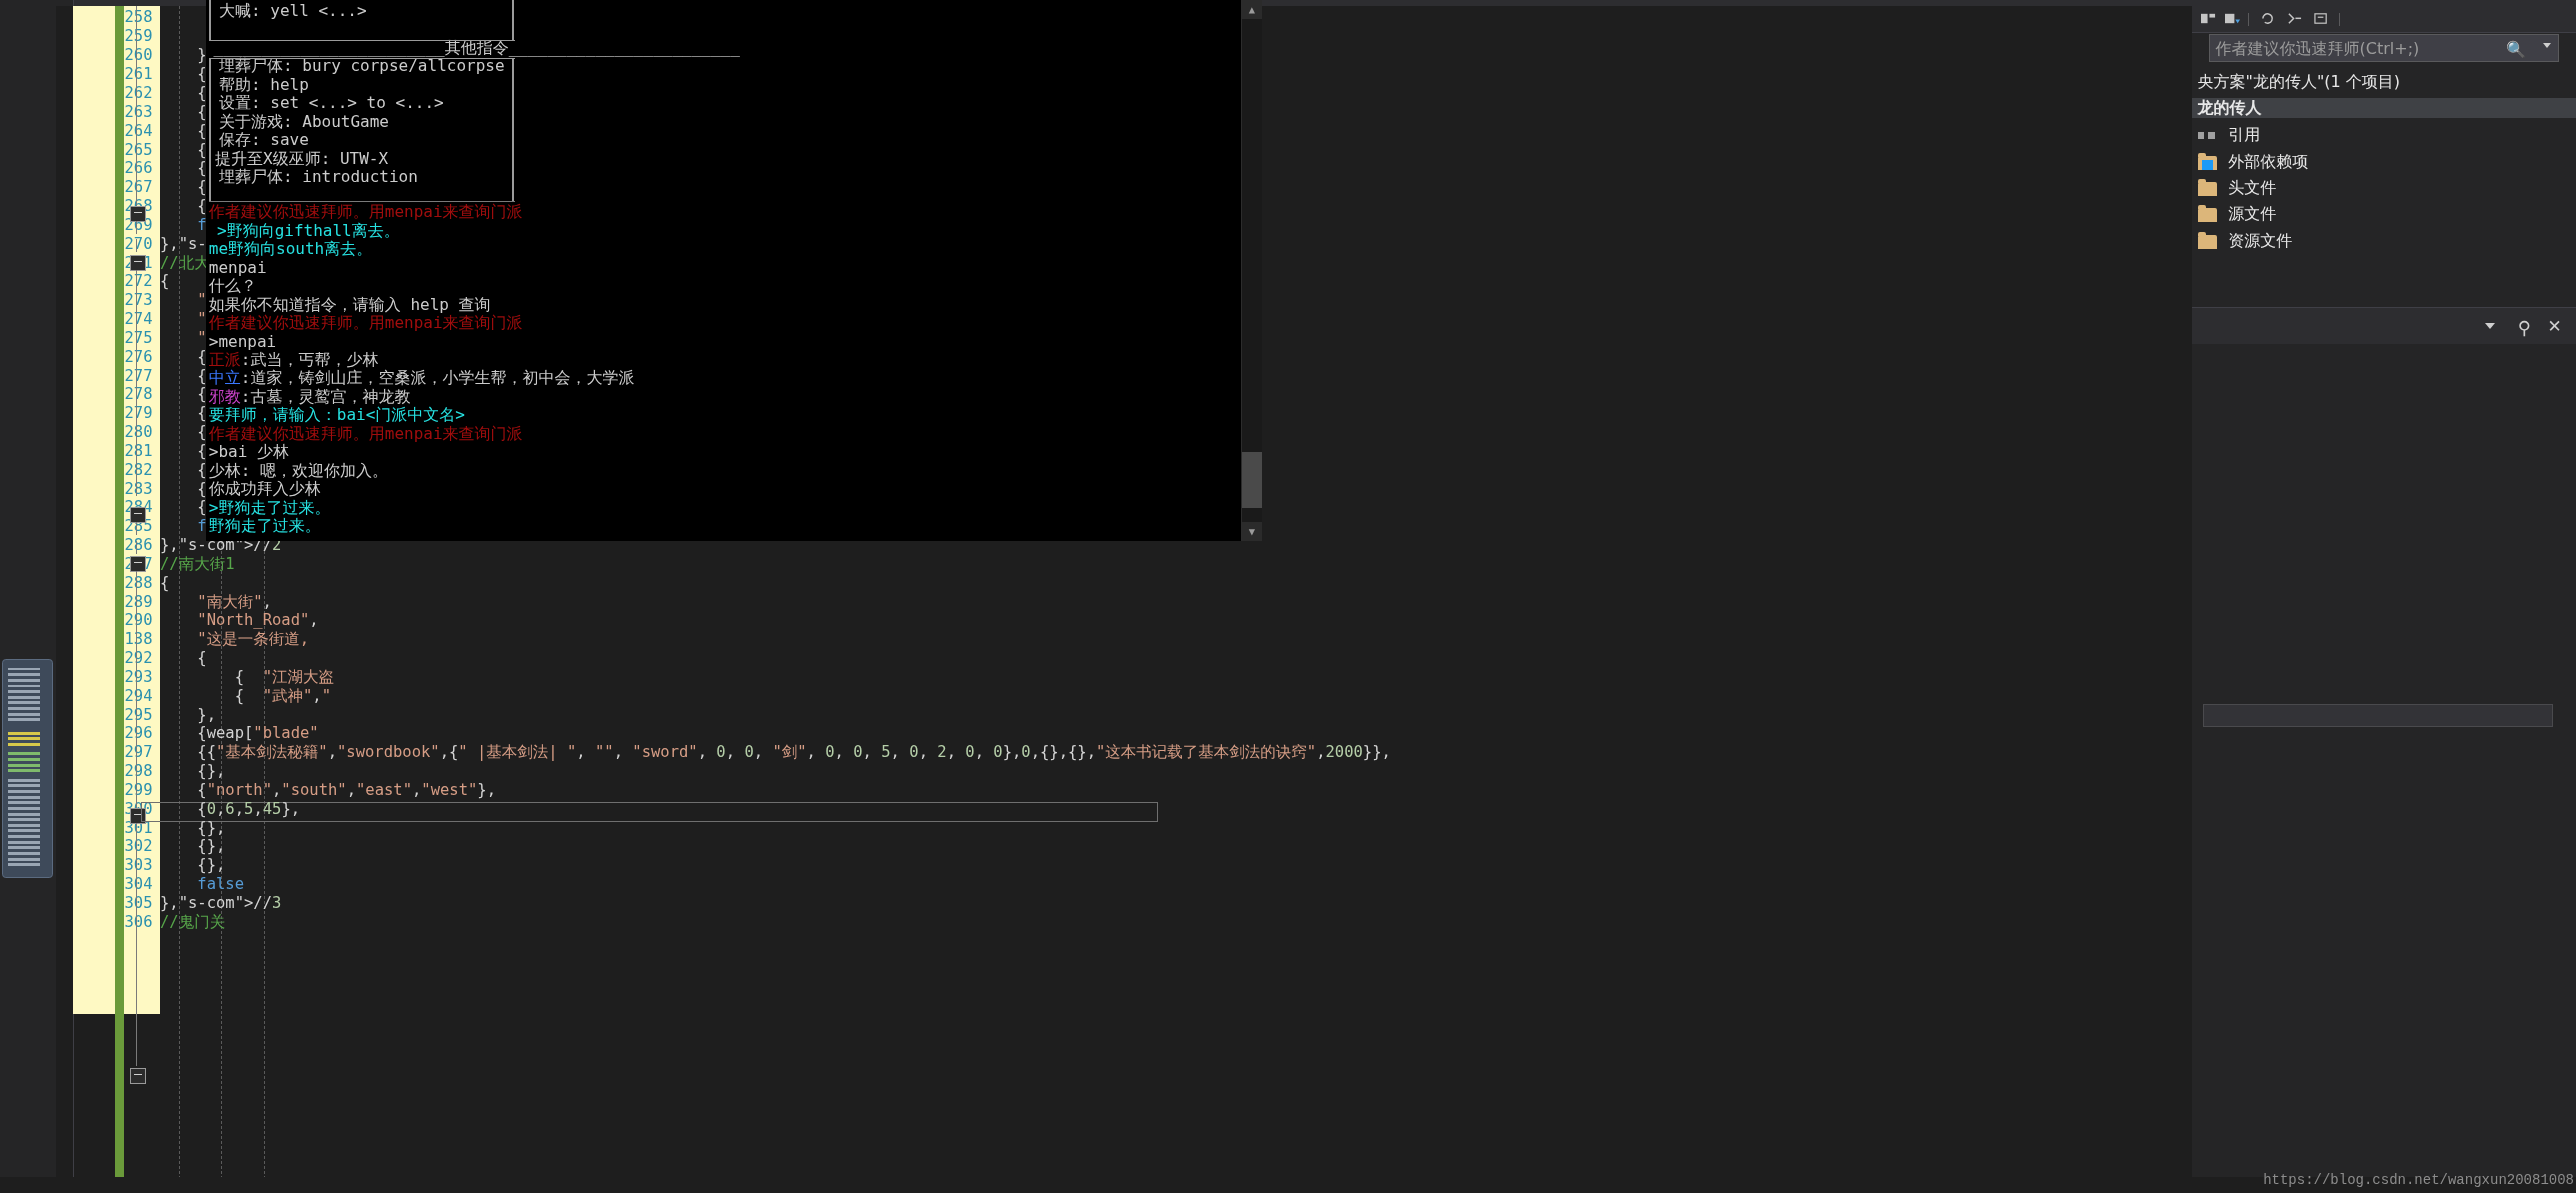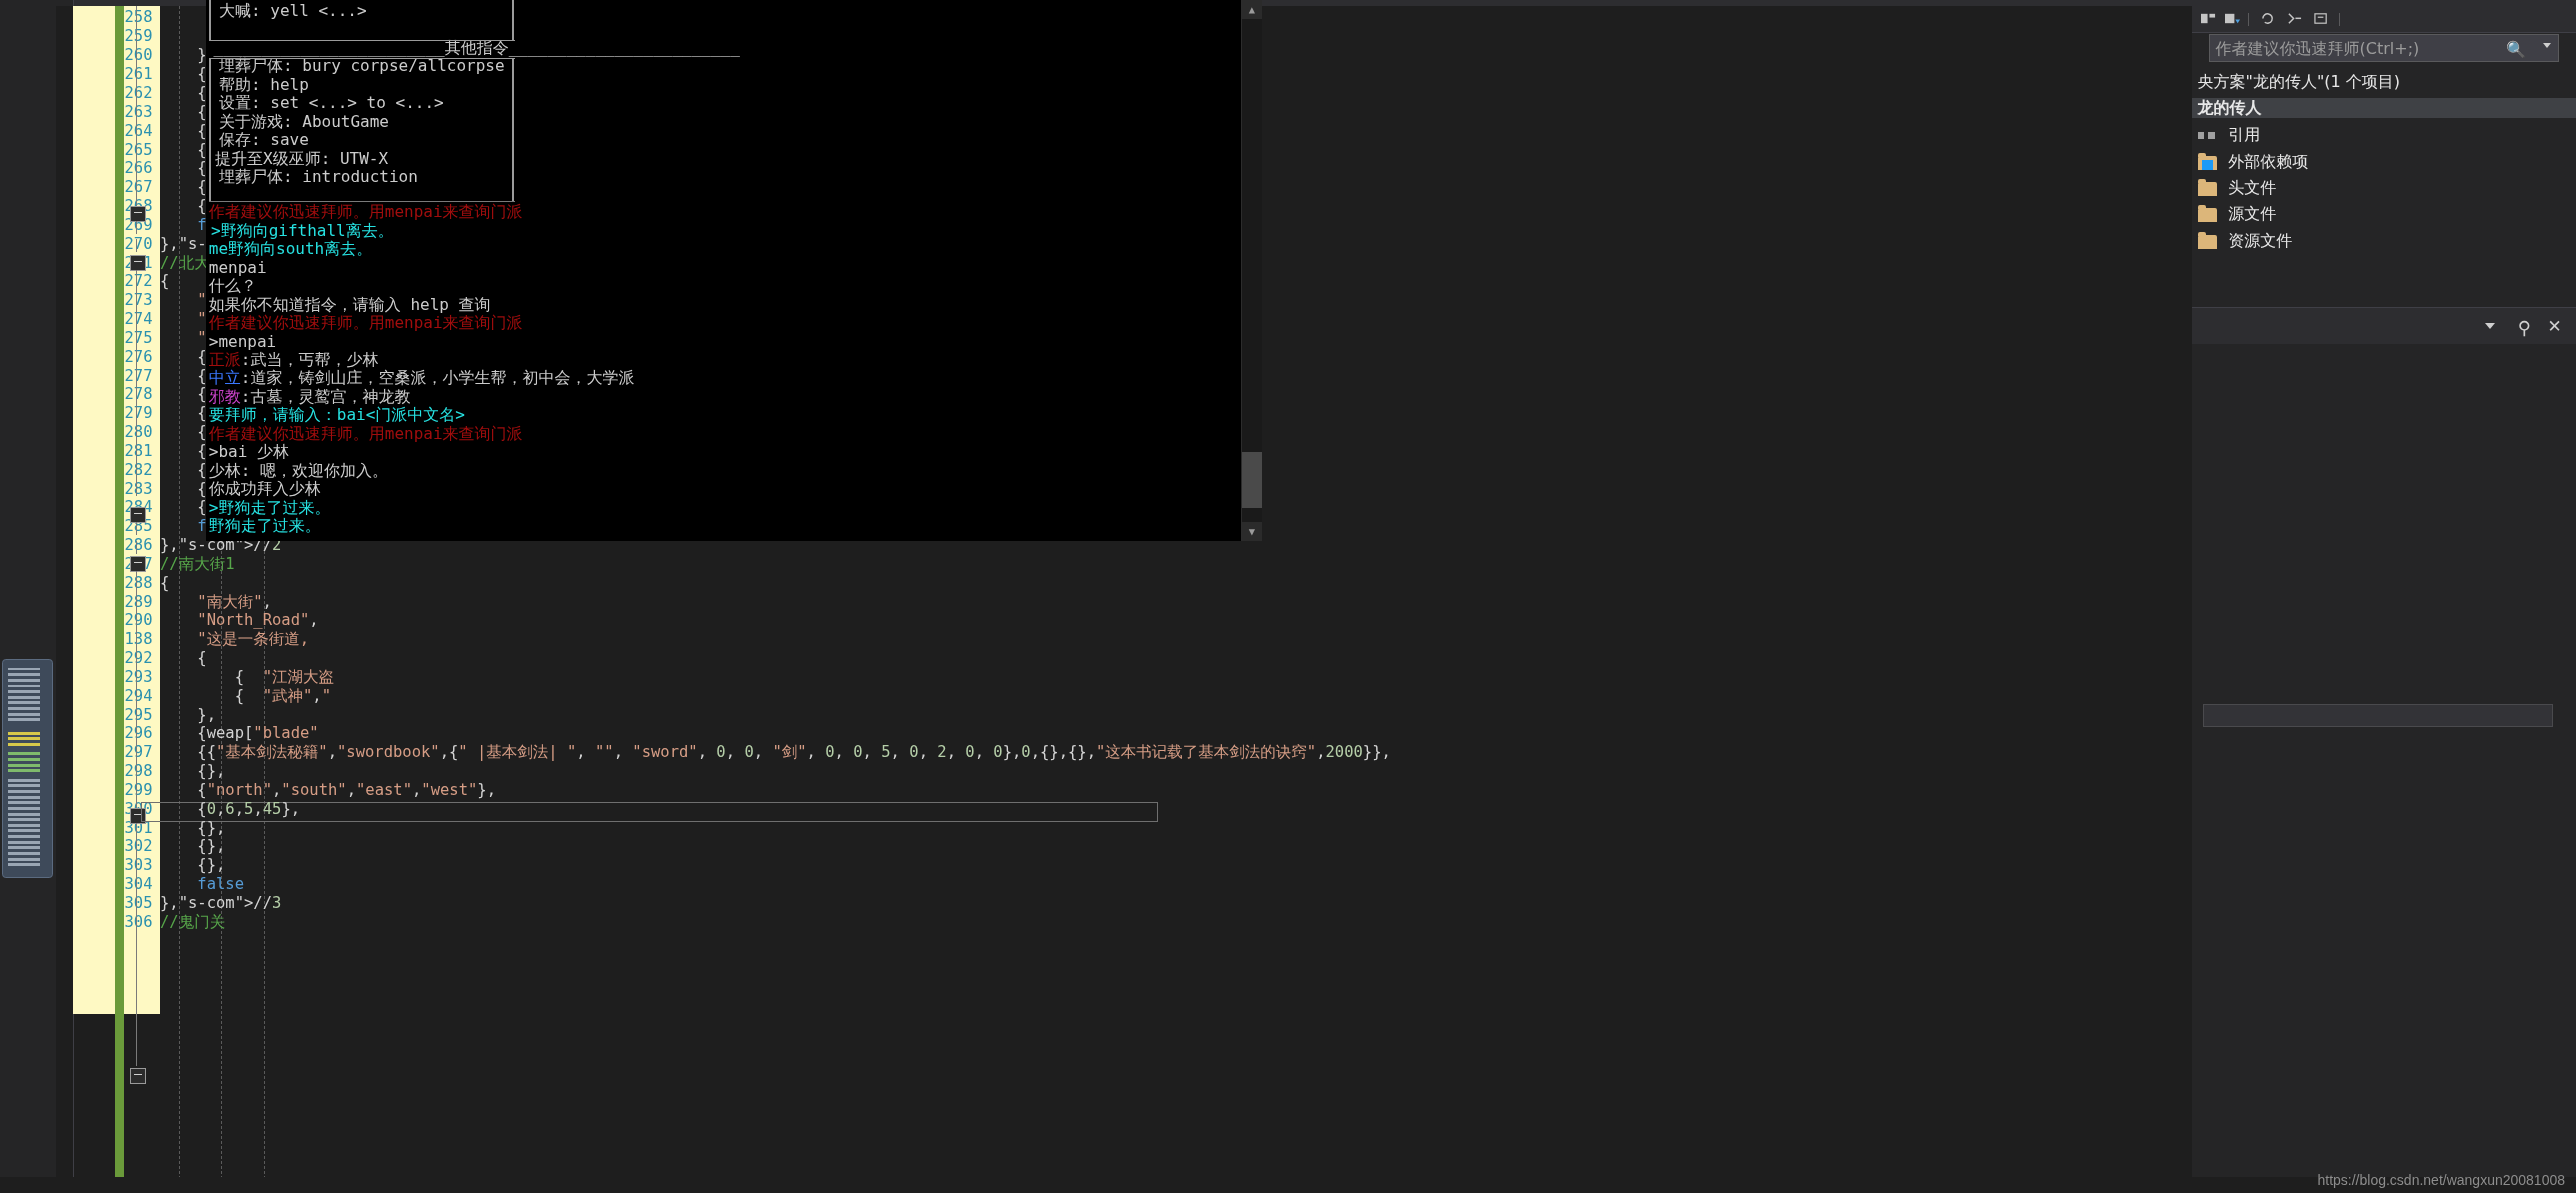--- a/index.html
+++ b/index.html
@@ -77,22 +77,22 @@
 
   .rp-divider{position:absolute;left:0;top:307px;width:384px;height:0.9px;background:#3f3f46;}
   .rp-lower-head{position:absolute;left:0;top:308px;width:384px;height:36px;background:#2d2d30;}
   .rp-lower-body{position:absolute;left:0;top:344px;width:384px;height:847px;background:#252526;}
   .rp-caret{position:absolute;right:81px;top:15px;width:0;height:0;border-left:5.6px solid transparent;border-right:5.6px solid transparent;border-top:6.6px solid #cfcfcf;}
   .rp-pin{position:absolute;right:45px;top:9.4px;color:#cfcfcf;font-size:18px;}
   .rp-close{position:absolute;right:15px;top:7.5px;color:#cfcfcf;font-size:21px;line-height:19px;}
   .rp-cell{position:absolute;left:11.3px;top:360px;width:350px;height:22.6px;background:#333337;border:0.9px solid #4a4a4d;box-sizing:border-box;}
 
   
-  .watermark{position:absolute;right:11px;bottom:5.6px;font-size:14px;color:#8d8d8d;
-     font-family:Liberation Sans, sans-serif;}
+  .watermark{position:absolute;right:2px;bottom:5.6px;font-size:14px;color:#8d8d8d;
+     font-family:Liberation Mono, monospace;}
   .bottom-strip{position:absolute;left:0;bottom:0;width:2576px;height:17px;background:#1e1e1e;}
   .right-editbar{position:absolute;left:2275px;top:0;width:9.4px;height:1194px;background:#3a3a3a;}
   .green-tick{position:absolute;left:2277px;width:5.6px;height:13px;background:#6a9a3a;}
 </style>
 </head>
 <body>
 
 <div class="root">
 
   <div class="editor">
@@ -283,21 +283,21 @@
         <div class="con-line c-white" style="top: 57px; left: 13px;">埋葬尸体: bury corpse/allcorpse</div>
         <div class="con-line c-white" style="top: 76px; left: 13px;">帮助: help</div>
         <div class="con-line c-white" style="top: 94px; left: 13px;">设置: set &lt;...&gt; to &lt;...&gt;</div>
         <div class="con-line c-white" style="top: 113px; left: 13px;">关于游戏: AboutGame</div>
         <div class="con-line c-white" style="top: 131px; left: 13px;">保存: save</div>
         <div class="con-line c-white" style="top: 150px; left: 9px;">提升至X级巫师: UTW-X</div>
         <div class="con-line c-white" style="top: 168px; left: 13px;">埋葬尸体: introduction</div>
       </div>
     <div id="console-out">
         <div class="con-line c-red" style="top: 203px; left: 2.8px;">作者建议你迅速拜师。用menpai来查询门派</div>
-        <div class="con-line c-cyan" style="top: 222px; left: 5px; text-align: right;">&gt;野狗向gifthall离去。</div>
+        <div class="con-line c-cyan" style="top: 222px; left: 11px; text-align: right;">&gt;野狗向gifthall离去。</div>
         <div class="con-line c-cyan" style="top: 240px; left: 2.8px;">me野狗向south离去。</div>
         <div class="con-line c-white" style="top: 259px; left: 2.8px;">menpai</div>
         <div class="con-line c-white" style="top: 277px; left: 2.8px;">什么？</div>
         <div class="con-line c-white" style="top: 296px; left: 2.8px; text-align: right;">如果你不知道指令，请输入 help 查询</div>
         <div class="con-line c-red" style="top: 314px; left: 2.8px;">作者建议你迅速拜师。用menpai来查询门派</div>
         <div class="con-line c-white" style="top: 333px; left: 2.8px;">&gt;menpai</div>
         <div class="con-line" style="top: 351px; left: 2.8px;"><span class="c-red">正派</span><span class="c-white">:武当，丐帮，少林</span></div>
         <div class="con-line" style="top: 369px; left: 2.8px;"><span class="c-blue">中立</span><span class="c-white">:道家，铸剑山庄，空桑派，小学生帮，初中会，大学派</span></div>
         <div class="con-line" style="top: 388px; left: 2.8px;"><span class="c-mag">邪教</span><span class="c-white">:古墓，灵鹫宫，神龙教</span></div>
         <div class="con-line c-cyan" style="top: 406px; left: 2.8px;">要拜师，请输入：bai&lt;门派中文名&gt;</div>

